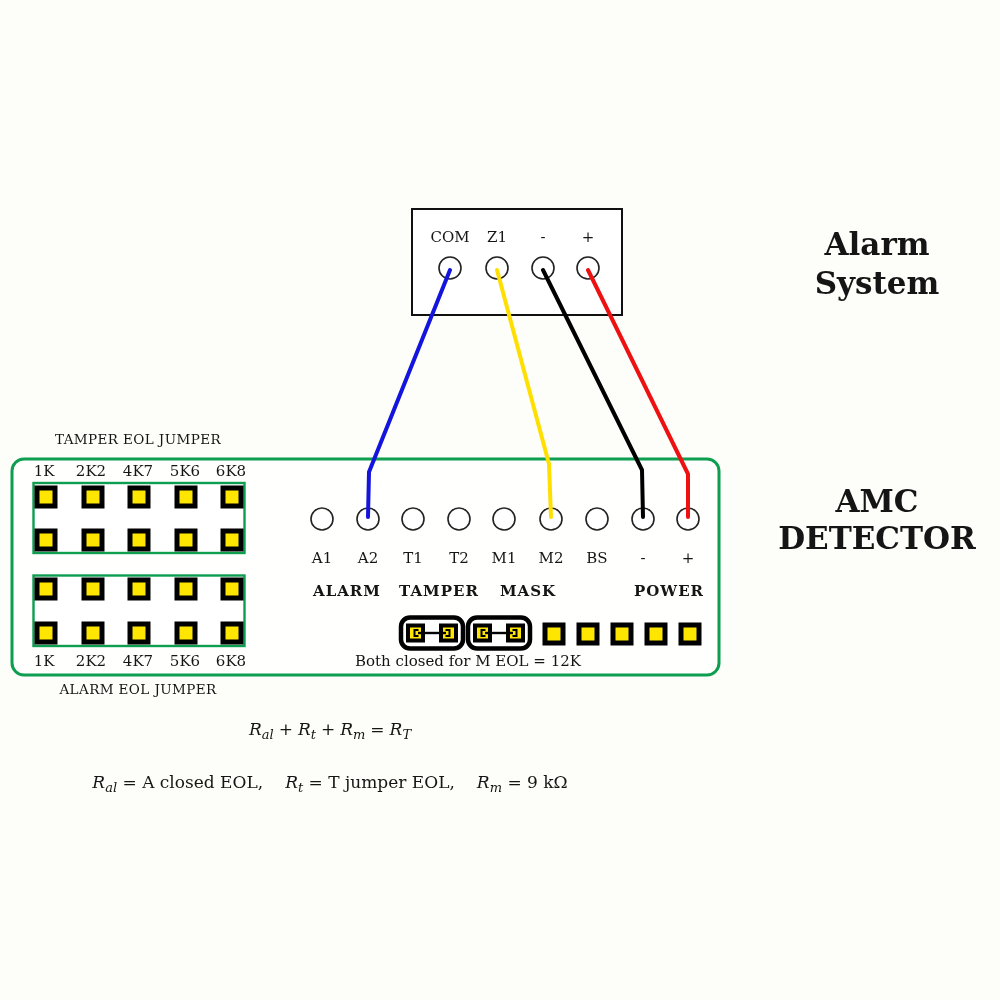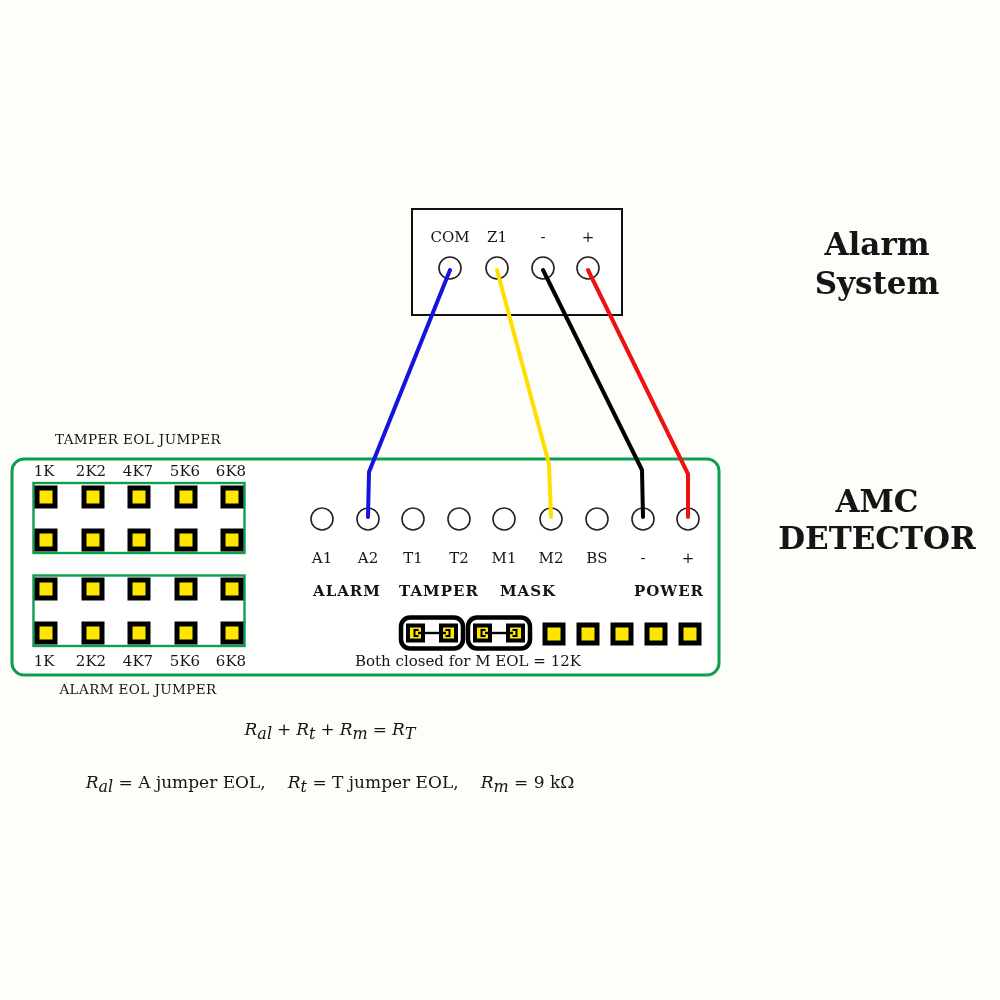--- a/index.html
+++ b/index.html
@@ -15,21 +15,21 @@
   .group-label{font-size:15px;font-weight:bold;letter-spacing:1px;}
   .jumper-label{font-size:15px;}
   .block-title{font-size:13.5px;letter-spacing:0.4px;}
   .big-title{font-size:31px;font-weight:bold;}
   .note-text{font-size:15px;}
   .formula{
     position:absolute;left:0;width:660px;text-align:center;
     font-size:17px;color:#151515;
   }
   .formula i{font-style:italic;}
-  .formula sub{font-size:16px;font-style:italic;line-height:0;}
+  .formula sub{font-size:13px;font-style:italic;line-height:0;}
   .formula .op{margin:0 5px;}
   .formula .clause-gap{display:inline-block;width:22px;}
   #formula1{top:719px;}
   #formula2{top:772px;}
 </style>
 </head>
 <body>
 
 <svg id="diagram" width="1000" height="1000" viewBox="0 0 1000 1000">
   <defs>
@@ -151,14 +151,14 @@
 
   <text class="big-title" x="877" y="512" text-anchor="middle">AMC</text>
   <text class="big-title" x="877" y="549" text-anchor="middle">DETECTOR</text>
 </svg>
 
 <div class="formula" id="formula1">
   <i>R</i><sub>al</sub><span class="op">+</span><i>R</i><sub>t</sub><span class="op">+</span><i>R</i><sub>m</sub><span class="op">=</span><i>R</i><sub>T</sub>
 </div>
 
 <div class="formula" id="formula2">
-  <i>R</i><sub>al</sub>&nbsp;<span>= A jumper EOL,</span><span class="clause-gap"></span><i>R</i><sub>t</sub>&nbsp;<span>= T jumper EOL,</span><span class="clause-gap"></span><i>R</i><sub>m</sub>&nbsp;<span>= 9 kΩ</span>
+  <i>R</i><sub>al</sub>&nbsp;<span>= A closed EOL,</span><span class="clause-gap"></span><i>R</i><sub>t</sub>&nbsp;<span>= T jumper EOL,</span><span class="clause-gap"></span><i>R</i><sub>m</sub>&nbsp;<span>= 9 kΩ</span>
 </div>
 
 </body></html>

